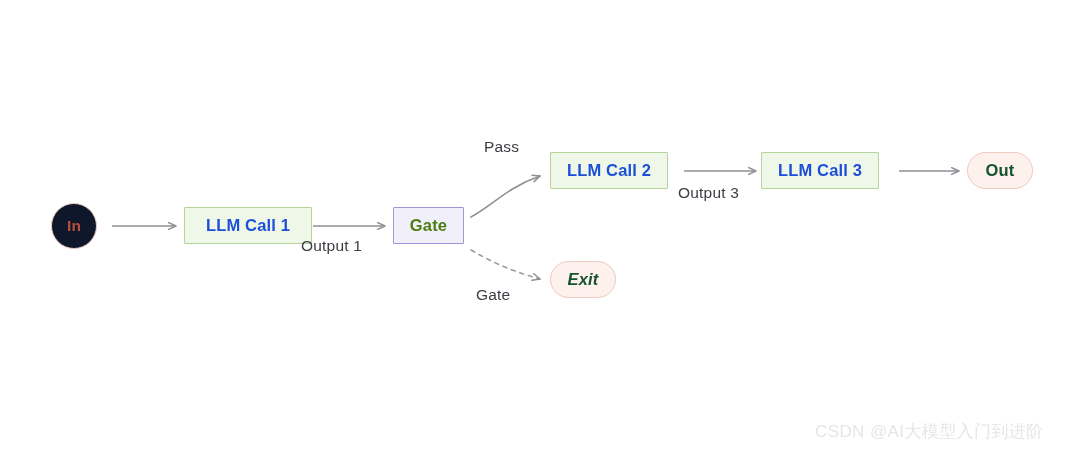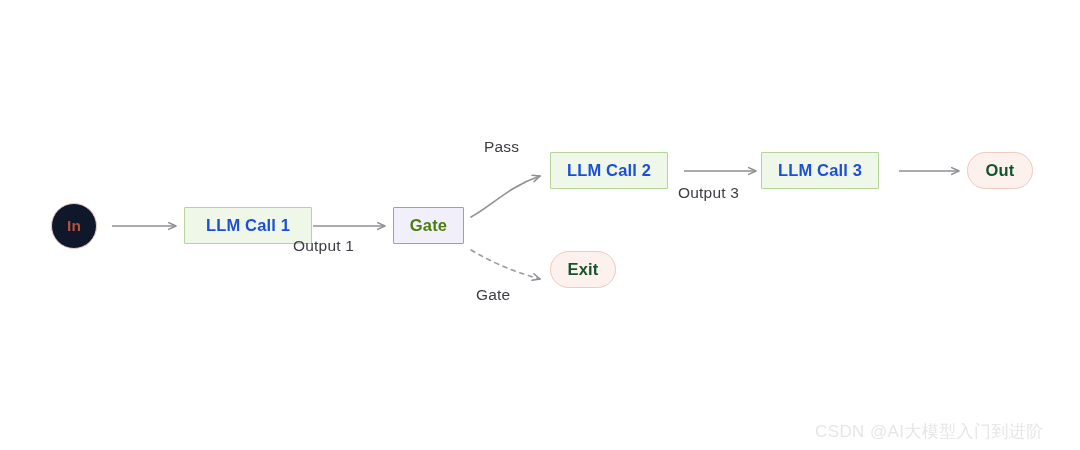--- a/index.html
+++ b/index.html
@@ -139,25 +139,25 @@
   </div>
 
   <div class="node node-proc" style="left:761px; top:152px; width:118px; height:37px;">
     <span>LLM Call 3</span>
   </div>
 
   <div class="node node-pill" style="left:967px; top:152px; width:66px; height:37px;">
     <span>Out</span>
   </div>
 
-  <div class="node node-pill" style="left:550px; top:251px; width:66px; height:37px;">
+  <div class="node node-pill" style="left:550px; top:261px; width:66px; height:37px;font-style:italic;">
     <span>Exit</span>
   </div>
 
-  <div class="edge-label" style="left:293px; top:237px;">Output 1</div>
+  <div class="edge-label" style="left:301px; top:237px;">Output 1</div>
 
   <div class="edge-label" style="left:484px; top:138px;">Pass</div>
 
   <div class="edge-label" style="left:476px; top:286px;">Gate</div>
 
   <div class="edge-label" style="left:678px; top:184px;">Output 3</div>
 
   <div class="watermark" style="left:815px; top:420px;">CSDN @AI大模型入门到进阶</div>
 
 </div>

